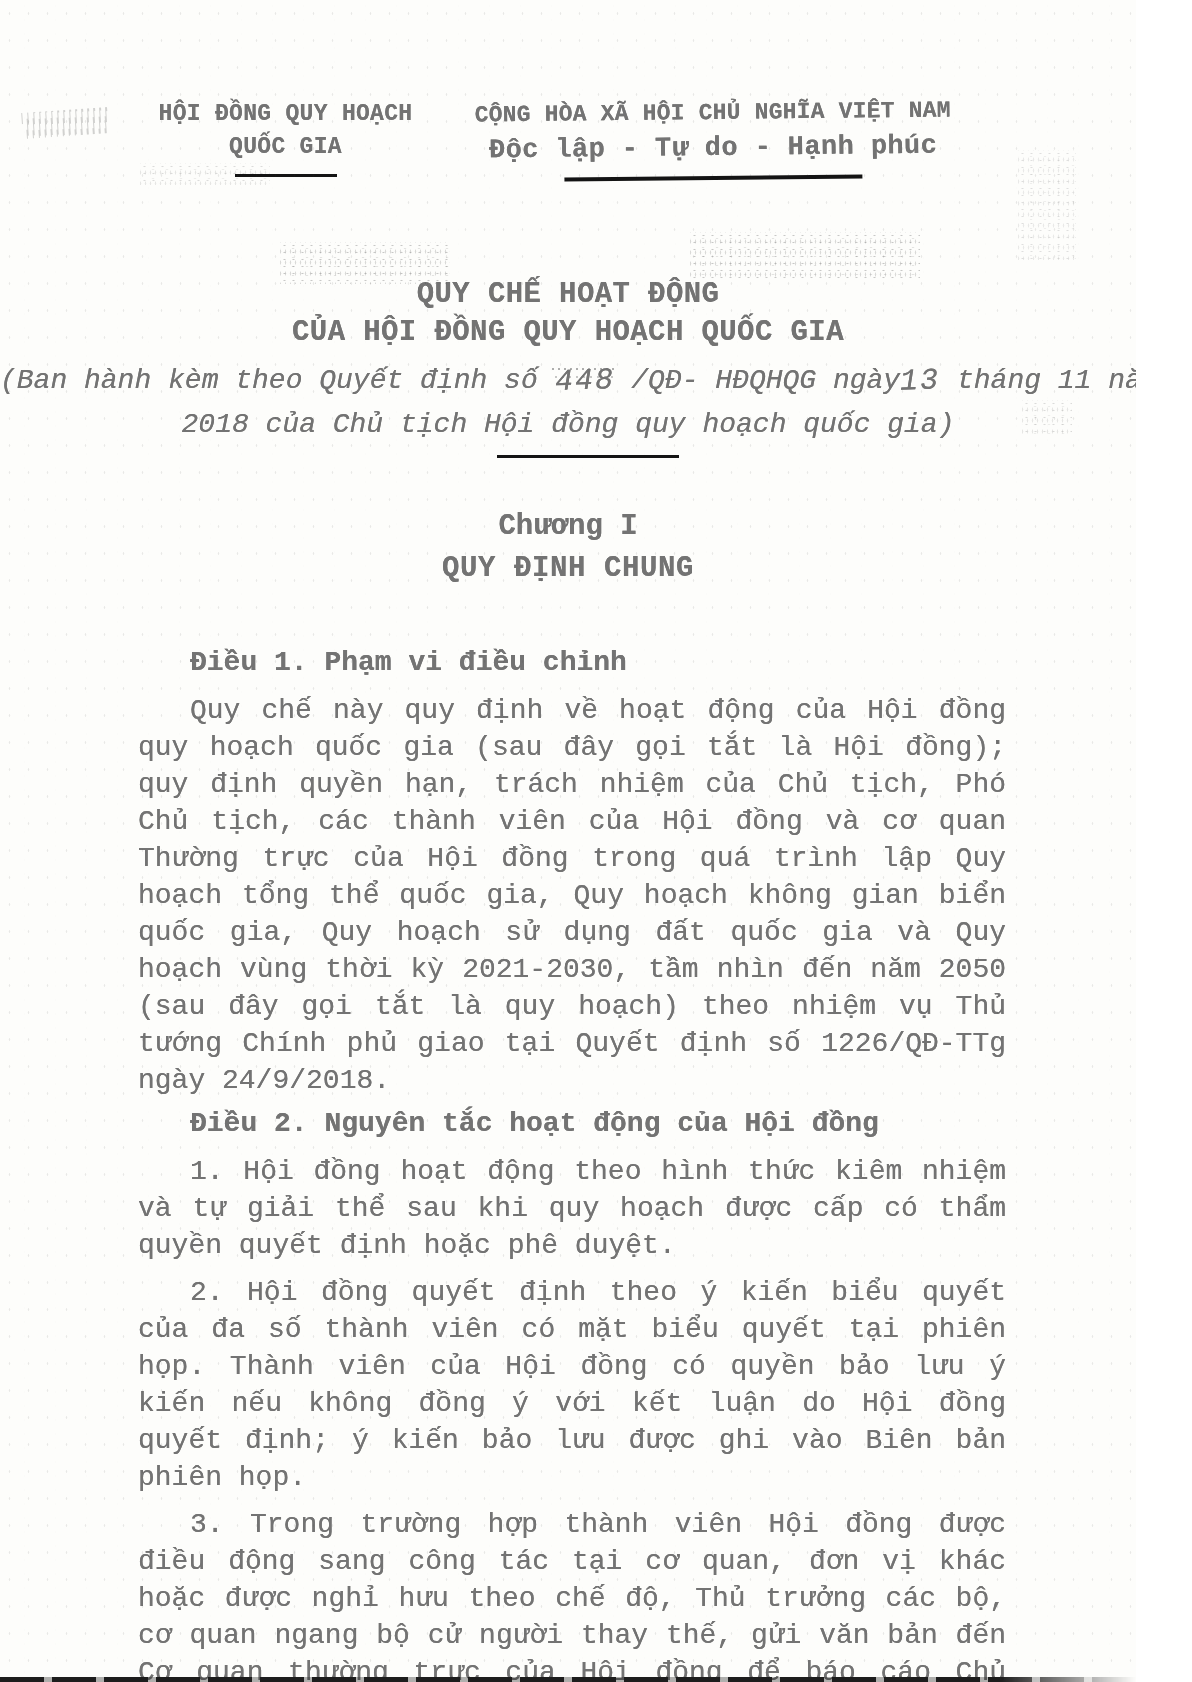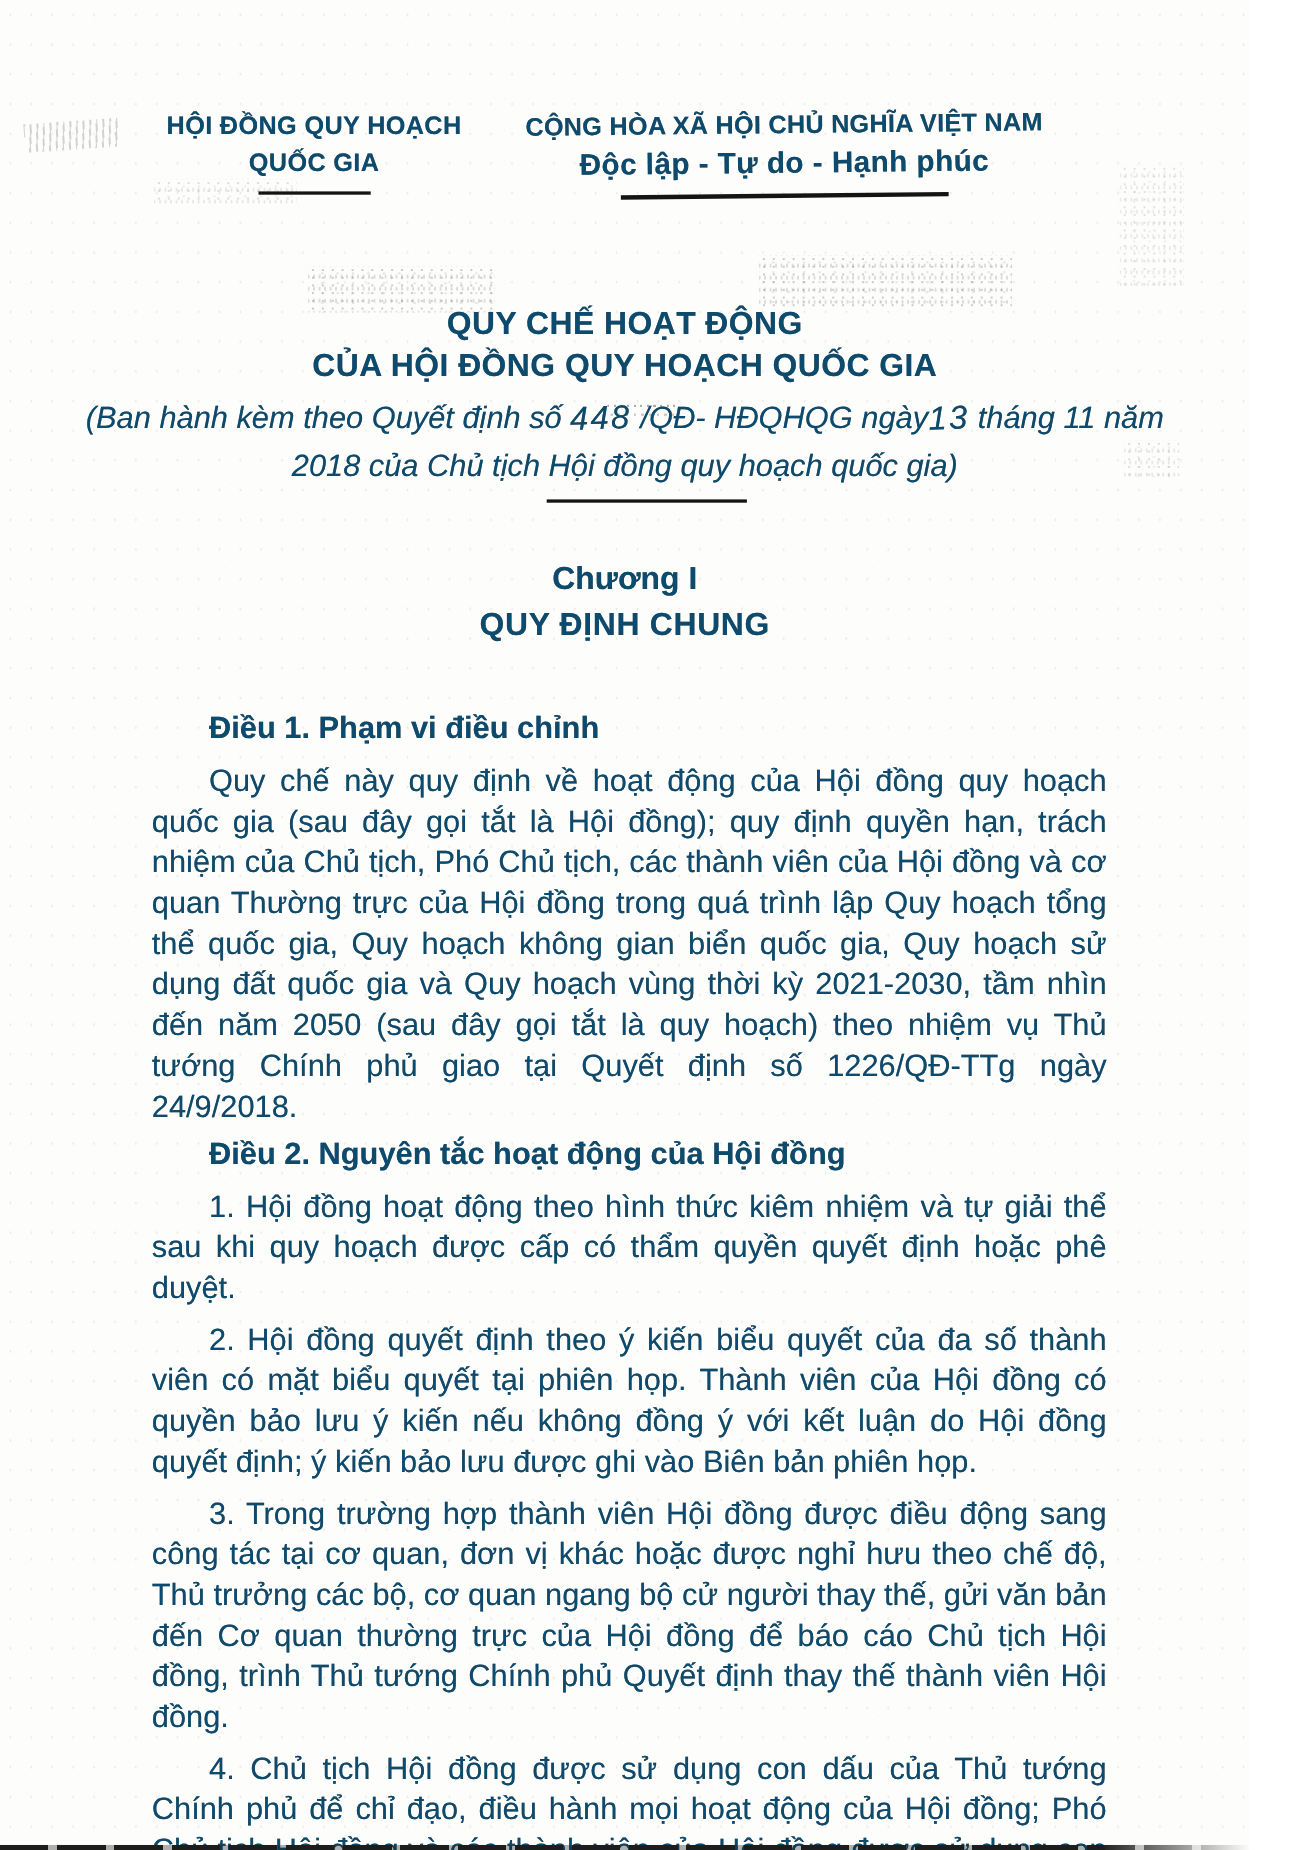--- a/index.html
+++ b/index.html
@@ -1,22 +1,22 @@
 <!DOCTYPE html>
 <html lang="vi"><head>
 <meta charset="utf-8">
 <style>
   html,body{margin:0;padding:0;background:#ffffff;}
   .page{
     position:relative;
     width:1136px;height:1682px;
     background:#fdfdfb;
     overflow:hidden;
-    font-family:Liberation Sans, sans-serif;
-    color:#0c4a6e;
+    font-family:Liberation Mono, monospace;
+    color:#737373;
     text-shadow:0 0 .6px rgba(25,25,25,.55);
   }
   
   .noise{
     position:absolute;inset:0;pointer-events:none;
     background-image:
       radial-gradient(rgba(50,50,50,.10) .6px, transparent 1.1px),
       radial-gradient(rgba(70,70,70,.07) .7px, transparent 1.2px);
     background-size:19px 27px, 31px 14px;
     background-position:0 0, 9px 13px;

